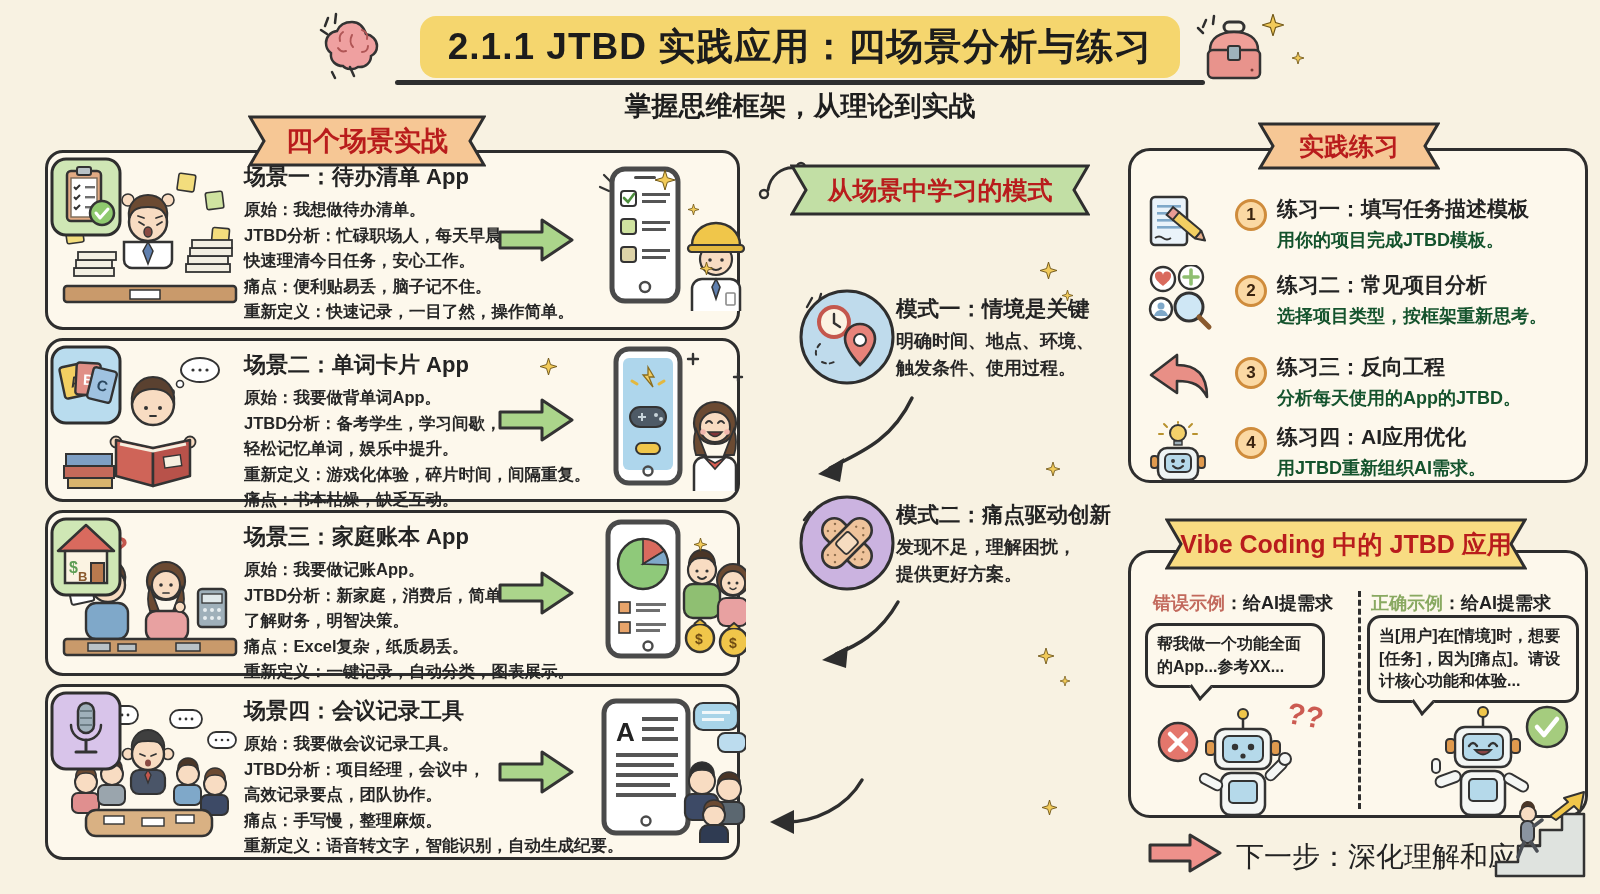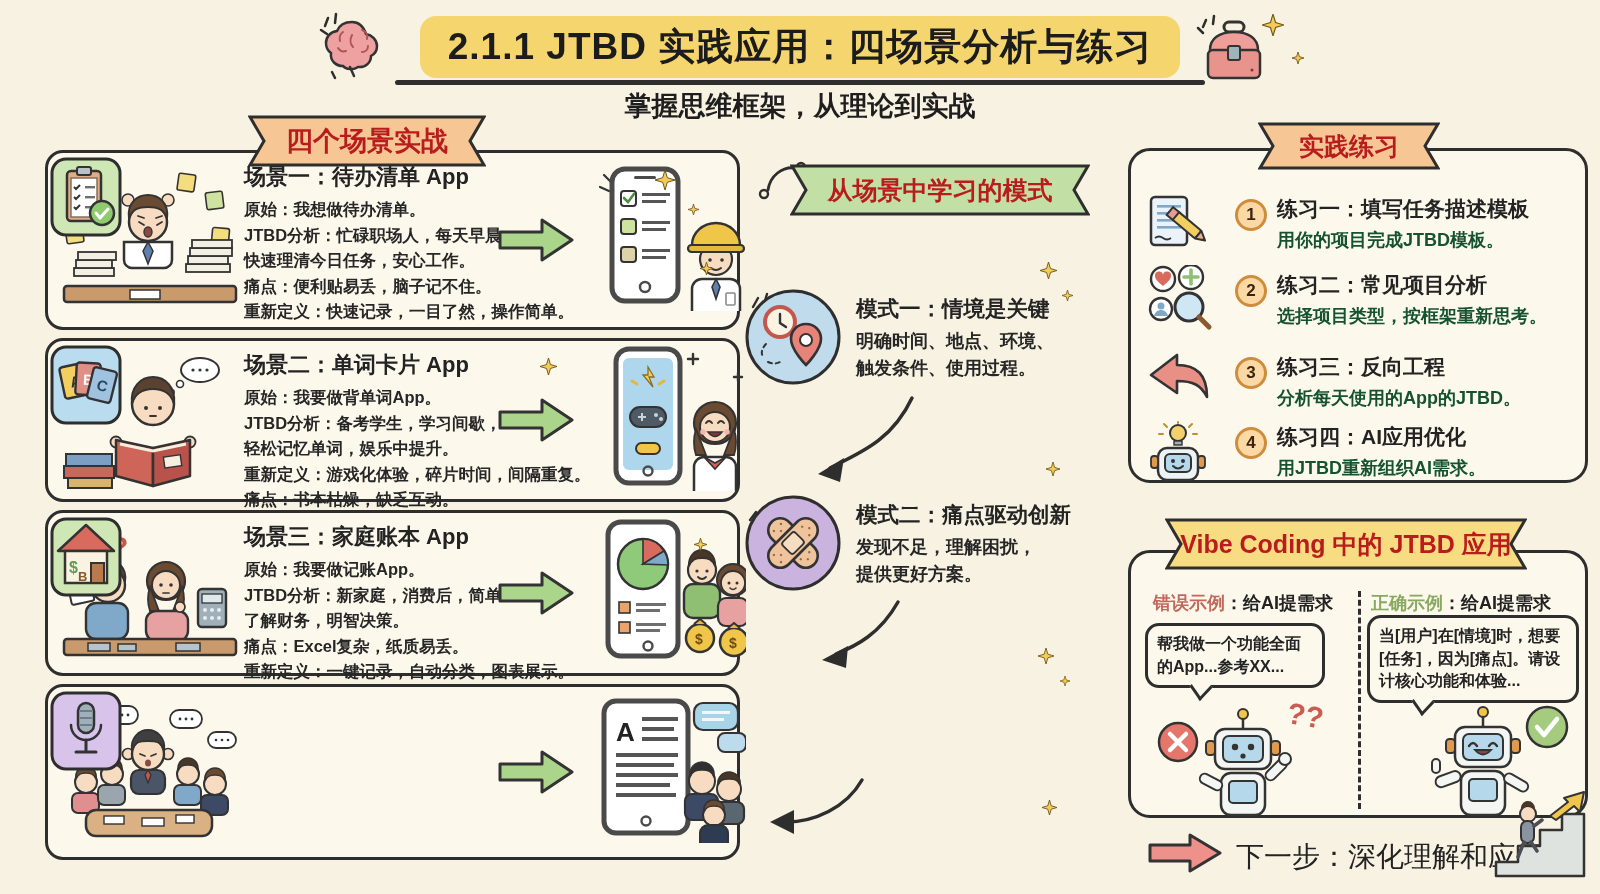--- a/index.html
+++ b/index.html
@@ -19,21 +19,21 @@
 
 .card{position:absolute;left:45px;width:695px;background:#fdf8ec;border:3px solid #2e2e2e;border-radius:18px}
 .corner{position:absolute;left:2px;top:4px}
 .scene{position:absolute;left:10px;top:50%;transform:translateY(-50%)}
 .ctext{position:absolute;left:196px;top:9px}
 .ctitle{font-size:22px;font-weight:bold;margin-bottom:5px;white-space:nowrap}
 .cline{font-size:16.5px;font-weight:bold;line-height:1.55;white-space:nowrap;color:#262626}
 .garrow{position:absolute;left:450px;top:50%;transform:translateY(-50%)}
 .rscene{position:absolute;left:518px;top:50%;transform:translateY(-50%)}
 
-.pattern{position:absolute;left:740px;display:flex;gap:14px}
+.pattern{position:absolute;left:794px;display:flex;gap:0}
 .ptext{padding-top:10px}
 .ptitle{font-size:21.5px;font-weight:bold;margin-bottom:5px;white-space:nowrap}
 .pline{font-size:18px;font-weight:bold;line-height:1.5;white-space:nowrap;color:#262626}
 
 .panel{position:absolute;left:1128px;width:460px;background:#fdf8ec;border:3px solid #2e2e2e;border-radius:22px}
 .exrow{position:absolute;left:0;width:100%}
 .exicon{position:absolute;left:16px;top:0}
 .exnum{position:absolute;left:104px;top:6px;width:32px;height:32px;border-radius:50%;background:#fbd9a4;border:3px solid #cf8c3c;display:flex;align-items:center;justify-content:center;font-weight:bold;font-size:17px;color:#3a2410}
 .extext{position:absolute;left:146px;top:2px}
 .extitle{font-size:21px;font-weight:bold;white-space:nowrap}
@@ -422,20 +422,28 @@
     </div>
     <div class="corner">
       <svg width="72" height="80" viewBox="0 0 72 80">
         <rect x="2" y="2" width="68" height="76" rx="14" fill="#d8c4ea" stroke="#2e2e2e" stroke-width="3"></rect>
         <rect x="28" y="12" width="16" height="30" rx="8" fill="#9fb0ba" stroke="#333" stroke-width="2.5"></rect>
         <path d="M30 20h12M30 27h12M30 34h12" stroke="#5e6d76" stroke-width="1.6"></path>
         <path d="M21 34a15 15 0 0 0 30 0" fill="none" stroke="#333" stroke-width="2.5" stroke-linecap="round"></path>
         <path d="M36 49v10M26 61h20" stroke="#333" stroke-width="3" stroke-linecap="round"></path>
       </svg>
     </div>
+    <div class="ctext">
+      <div class="ctitle">场景四：会议记录工具</div>
+      <div class="cline">原始：我要做会议记录工具。</div>
+      <div class="cline">JTBD分析：项目经理，会议中，</div>
+      <div class="cline">高效记录要点，团队协作。</div>
+      <div class="cline">痛点：手写慢，整理麻烦。</div>
+      <div class="cline">重新定义：语音转文字，智能识别，自动生成纪要。</div>
+    </div>
     <div class="garrow">
       <svg width="76" height="48" viewBox="0 0 76 48">
           <polygon points="2,16 44,16 44,4 74,24 44,44 44,32 2,32" fill="#abd58b" stroke="#333" stroke-width="3" stroke-linejoin="round"></polygon>
         </svg>
     </div>
     <div class="rscene">
       <svg width="180" height="150" viewBox="0 0 180 150">
         <rect x="38" y="4" width="84" height="132" rx="12" fill="#fff" stroke="#4a4a4a" stroke-width="5"></rect>
         <text x="50" y="44" font-size="26" font-weight="bold" fill="#222">A</text>
         <g fill="#555">

